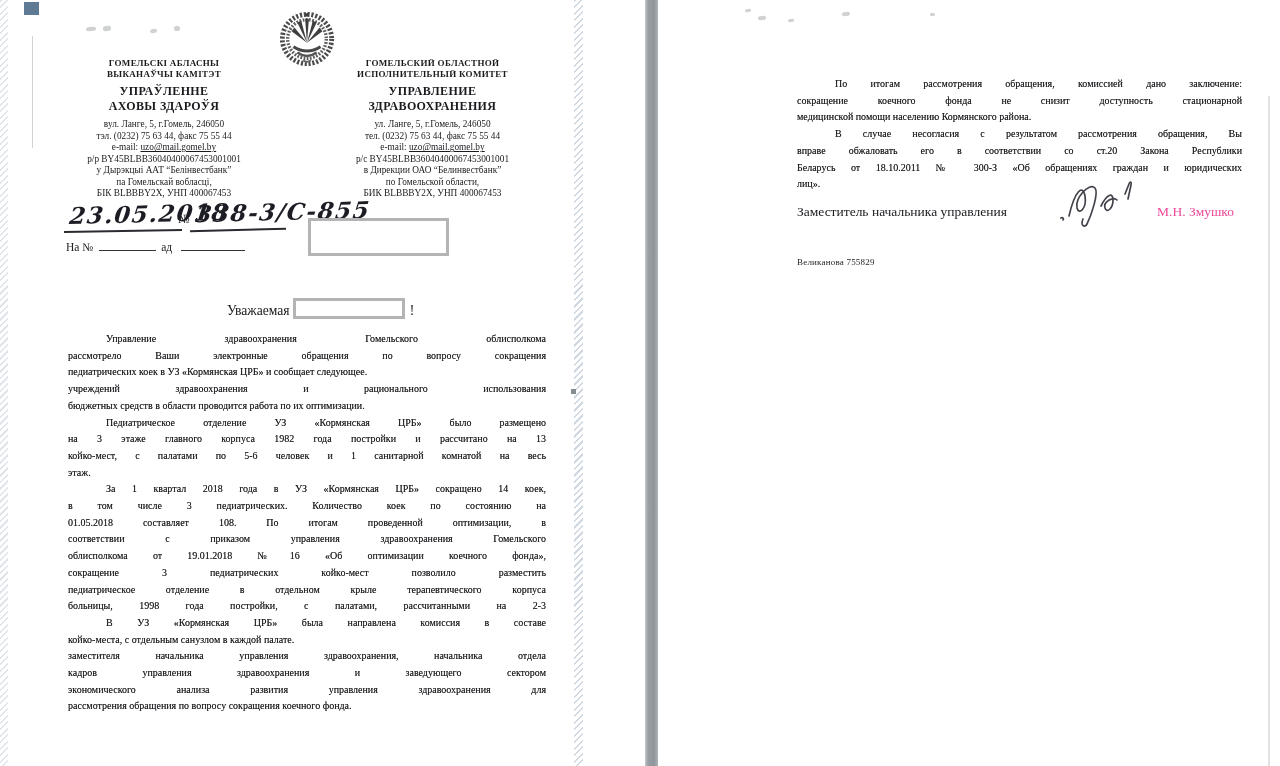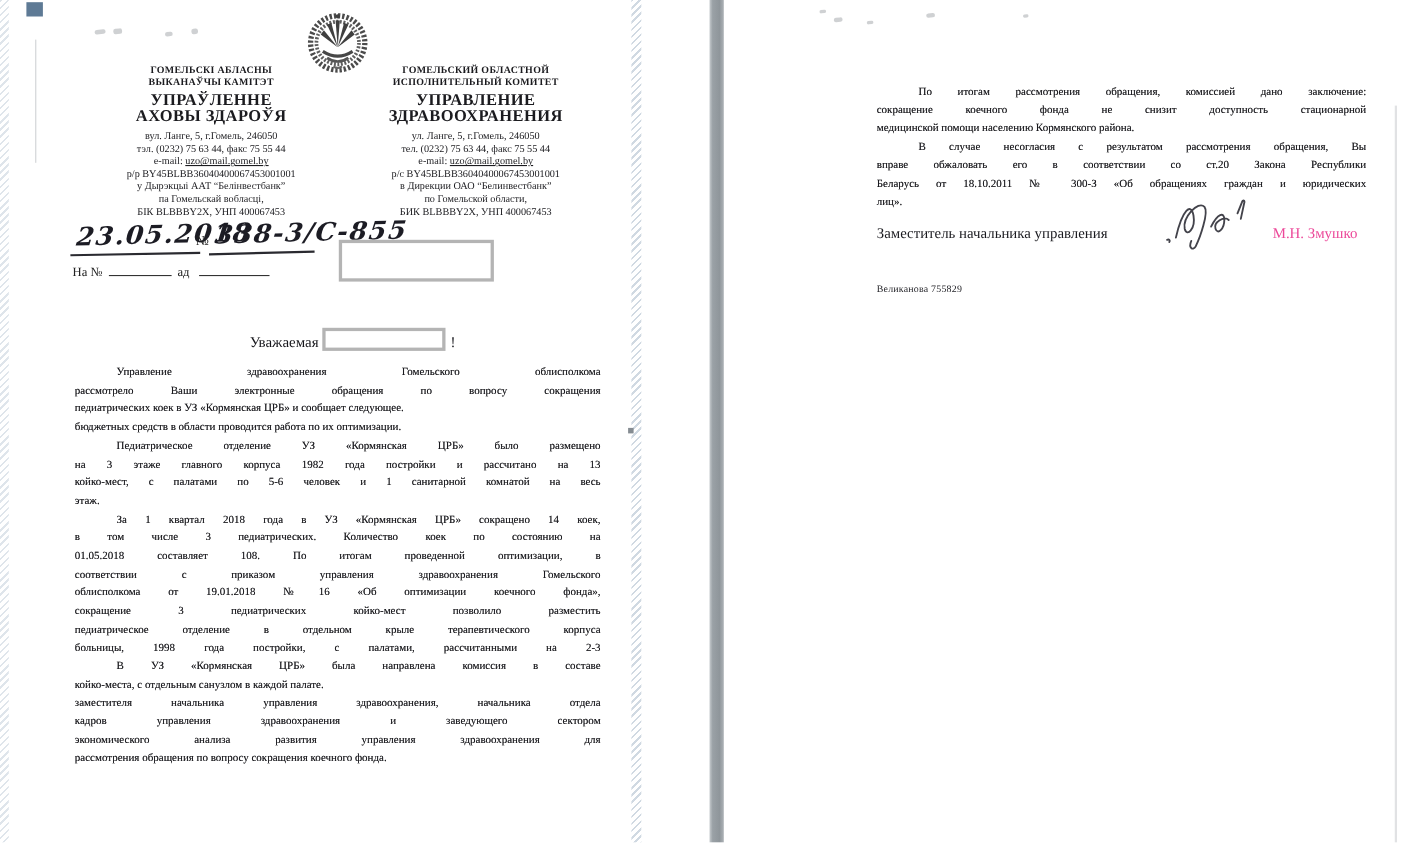--- a/index.html
+++ b/index.html
@@ -20,25 +20,25 @@
     left:645px;top:0;width:13px;height:766px;
     background:linear-gradient(90deg,#c6cbce 0%,#9aa1a6 22%,#8f969b 70%,#aeb3b7 100%);
   }
   #blue-square{left:24px;top:2px;width:15px;height:13px;background:#4d6b89;opacity:.9;}
   #vline-faint{left:32px;top:36px;width:1px;height:112px;background:rgba(120,126,132,.35);}
   #gray-dot-mid{left:571px;top:389px;width:5px;height:5px;background:#858c92;}
   #right-faint{left:1268px;top:96px;width:2px;height:670px;background:rgba(168,173,177,.35);}
   .speck{background:#6b7075;opacity:.32;border-radius:2px;transform:rotate(-6deg);}
   
   .lh{ text-align:center;color:#1b1b1f; }
-  #lh-left{left:112px;top:58px;width:160px;}
+  #lh-left{left:84px;top:58px;width:160px;}
   #lh-right{left:345px;top:58px;width:175px;}
   .lh .org .ln{font-size:9px;font-weight:bold;line-height:10.6px;letter-spacing:.3px;}
   .lh .dept{margin-top:5px;}
-  .lh .dept .ln{font-size:15px;font-weight:bold;line-height:14.6px;letter-spacing:.4px;}
+  .lh .dept .ln{font-size:12px;font-weight:bold;line-height:14.6px;letter-spacing:.4px;}
   .lh .addr{margin-top:6px;}
   .lh .addr .ln{font-size:9.3px;line-height:11.5px;}
   .lh .addr .ln u{text-underline-offset:1px;}
   #emblem{left:278px;top:10px;width:58px;height:58px;}
   
   .hand{
     font-family:"DejaVu Serif", serif;font-style:italic;font-weight:bold;
     color:#1c1c24;letter-spacing:1.5px;transform:skewX(-8deg) rotate(-1.5deg);
     white-space:nowrap;
   }
@@ -160,20 +160,21 @@
     <div class="abs redact" id="redact1"></div>
 
     <div class="abs" id="salutation">
       <span>Уважаемая</span><span class="redact-inline"></span><span>!</span>
     </div>
 
     <div class="abs bodytext" id="body1">
         <div class="bline ind">Управление здравоохранения Гомельского облисполкома</div>
         <div class="bline">рассмотрело Ваши электронные обращения по вопросу сокращения</div>
         <div class="bline plast">педиатрических коек в УЗ «Кормянская ЦРБ» и сообщает следующее.</div>
+        <div class="bline">учреждений здравоохранения и рационального использования</div>
         <div class="bline plast">бюджетных средств в области проводится работа по их оптимизации.</div>
         <div class="bline ind">Педиатрическое отделение УЗ «Кормянская ЦРБ» было размещено</div>
         <div class="bline">на 3 этаже главного корпуса 1982 года постройки и рассчитано на 13</div>
         <div class="bline">койко-мест, с палатами по 5-6 человек и 1 санитарной комнатой на весь</div>
         <div class="bline plast">этаж.</div>
         <div class="bline ind">За 1 квартал 2018 года в УЗ «Кормянская ЦРБ» сокращено 14 коек,</div>
         <div class="bline">в том числе 3 педиатрических. Количество коек по состоянию на</div>
         <div class="bline">01.05.2018 составляет 108. По итогам проведенной оптимизации, в</div>
         <div class="bline">соответствии с приказом управления здравоохранения Гомельского</div>
         <div class="bline">облисполкома от 19.01.2018 №16 «Об оптимизации коечного фонда»,</div>

